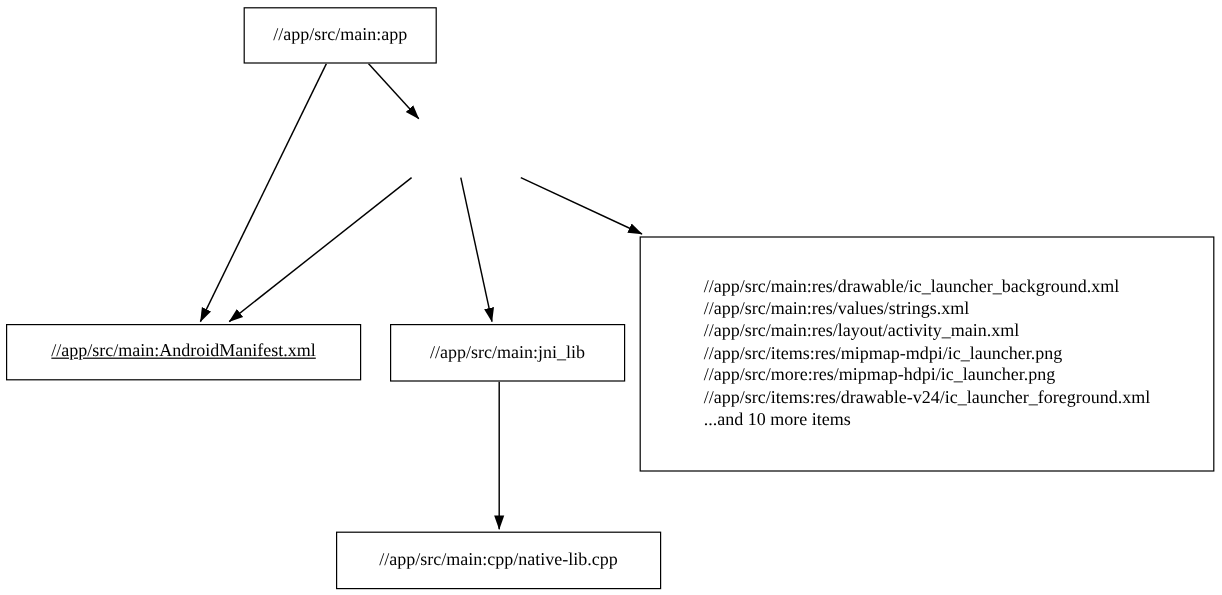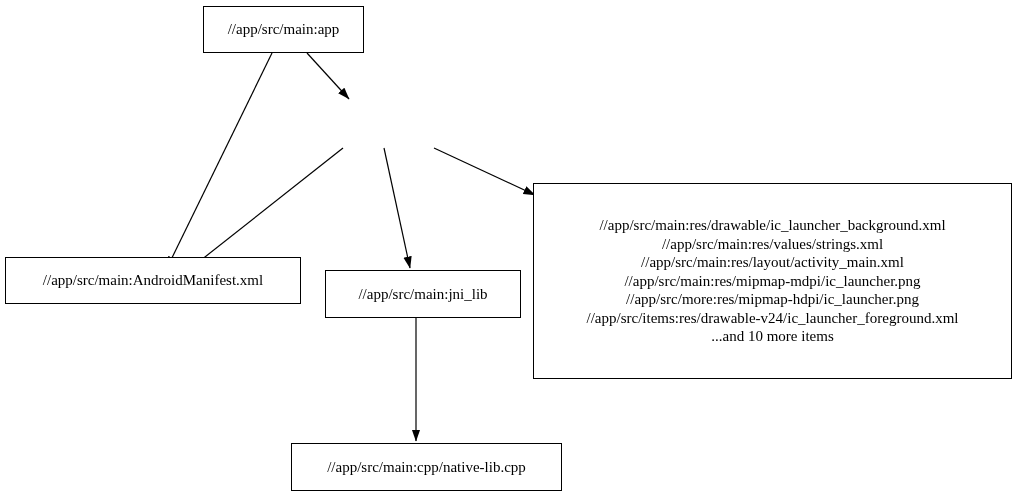--- a/index.html
+++ b/index.html
@@ -24,38 +24,37 @@
     height: 496px;
   }
   .node {
     position: absolute;
     box-sizing: border-box;
     background: #ffffff;
     border: 1px solid #000000;
     display: flex;
     align-items: center;
     justify-content: center;
-    text-align: center;
     font-size: 15px;
     line-height: 18.5px;
     white-space: nowrap;
   }
   .node .multiline {
     display: block;
   }
   .multiline div {
     white-space: nowrap;
   }
   
   #node-app        { left: 203px; top: 6px;   width: 161px; height: 47px; }
   #node-lib        { left: 302px; top: 100px; width: 153px; height: 48px; }
-  #node-manifest   { left: 5px;   top: 257px; width: 296px; height: 47px; }
+  #node-manifest   { left: 5px;   top: 270px; width: 296px; height: 47px; text-decoration: underline; }
   #node-jni-lib    { left: 325px; top: 270px; width: 196px; height: 48px; }
-  #node-res-group  { left: 533px; top: 183px; width: 479px; height: 196px; }
-  #node-native-lib { left: 291px; top: 443px; width: 271px; height: 48px; }
+  #node-res-group  { left: 533px; top: 197px; width: 479px; height: 196px; }
+  #node-native-lib { left: 280px; top: 443px; width: 271px; height: 48px; }
 </style>
 </head>
 <body>
 
 <div id="stage">
 
   <svg id="edge-layer" viewBox="0 0 1018 496" xmlns="http://www.w3.org/2000/svg">
     <defs>
       <marker id="arrow" markerUnits="userSpaceOnUse" markerWidth="13" markerHeight="10" refX="11.5" refY="0" orient="auto" viewBox="0 -5 13 10">
         <path d="M0,-4.2 L12,0 L0,4.2 z" fill="#000000"></path>
@@ -80,21 +79,21 @@
 
   <div class="node" id="node-jni-lib">
     <span>//app/src/main:jni_lib</span>
   </div>
 
   <div class="node" id="node-res-group">
     <div class="multiline">
       <div>//app/src/main:res/drawable/ic_launcher_background.xml</div>
       <div>//app/src/main:res/values/strings.xml</div>
       <div>//app/src/main:res/layout/activity_main.xml</div>
-      <div>//app/src/main:res/mipmap-mdpi/ic_launcher.png</div>
+      <div>//app/src/items:res/mipmap-mdpi/ic_launcher.png</div>
       <div>//app/src/more:res/mipmap-hdpi/ic_launcher.png</div>
       <div>//app/src/items:res/drawable-v24/ic_launcher_foreground.xml</div>
       <div>...and 10 more items</div>
     </div>
   </div>
 
   <div class="node" id="node-native-lib">
     <span>//app/src/main:cpp/native-lib.cpp</span>
   </div>
 

